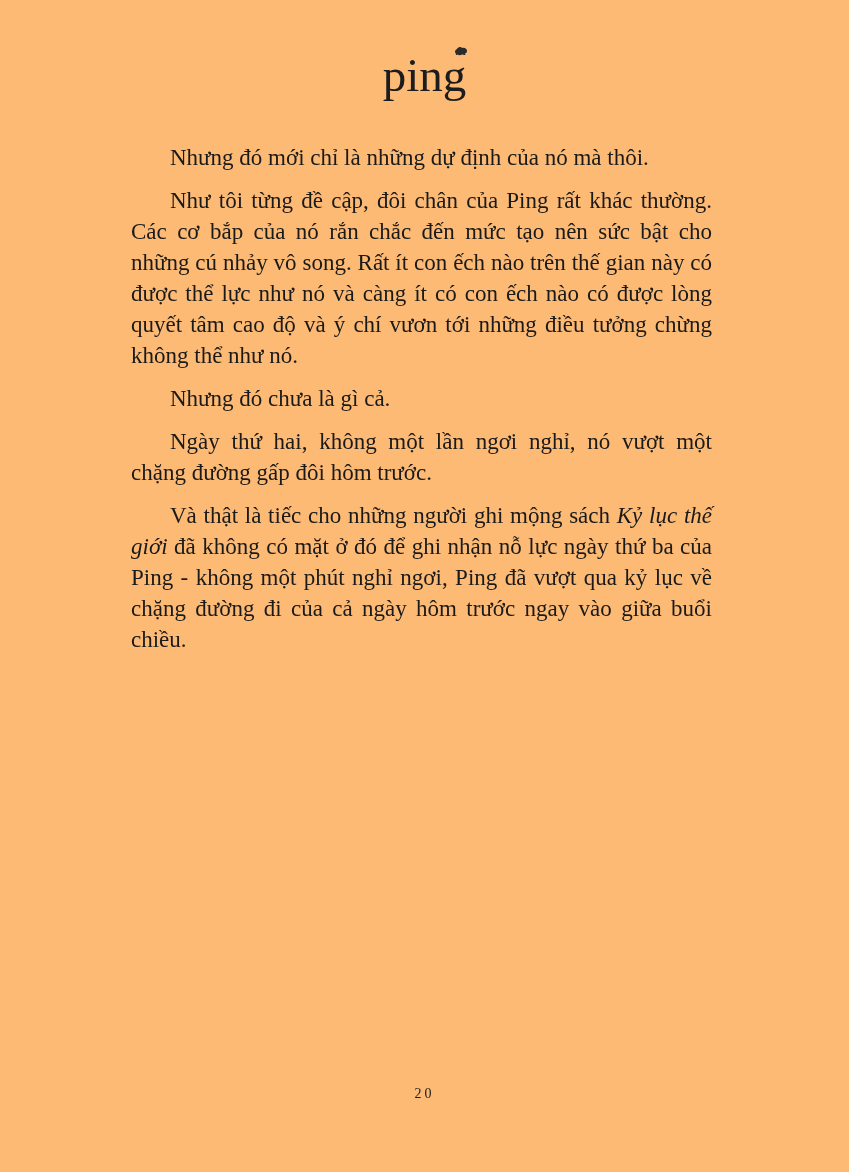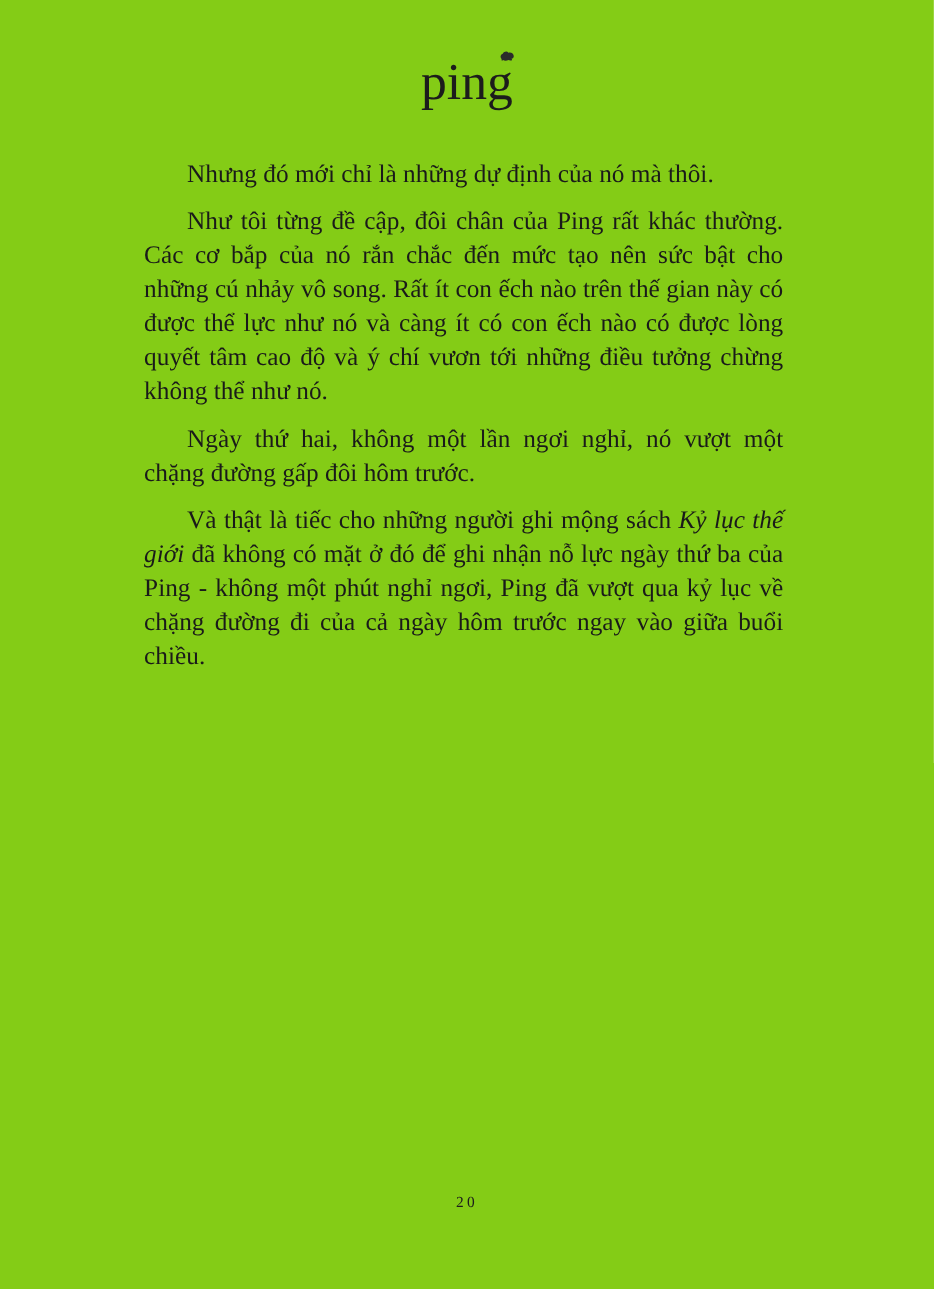--- a/index.html
+++ b/index.html
@@ -4,21 +4,21 @@
 <style>
   html, body {
     margin: 0;
     padding: 0;
     background: #ffffff;
   }
   .page {
     position: relative;
     width: 849px;
     height: 1172px;
-    background: #84cc16;
+    background: #fdba74;
     overflow: hidden;
     font-family: "Liberation Serif", serif;
   }
   .logo-wrap {
     position: absolute;
     top: 52px;
     left: 0;
     width: 100%;
     text-align: center;
   }
@@ -80,19 +80,20 @@
       <svg class="frog" viewBox="0 0 20 16" aria-hidden="true">
         <path d="M4 11 C1.5 9 2.5 5.5 5.5 4.5 C6.5 2 10 1.5 11.5 3.5 C15 2.5 18 5 17.5 8 C17.3 9.3 16.2 10.2 15 10.4 C16.2 11.2 15.6 12.6 13.8 12.5 L11.5 11.8 C9.5 12.8 6.8 12.8 5.5 11.8 C4.5 13 2.5 12.5 4 11 Z" fill="#2b2b2b"></path>
         <circle cx="6.3" cy="4.4" r="0.9" fill="#2b2b2b"></circle>
       </svg>
     </span>
   </div>
 
   <div class="text-block">
       <p class="para"><span>Nhưng đó mới chỉ là những dự định của nó mà thôi.</span></p>
       <p class="para"><span>Như tôi từng đề cập, đôi chân của Ping rất khác thường. Các cơ bắp của nó rắn chắc đến mức tạo nên sức bật cho những cú nhảy vô song. Rất ít con ếch nào trên thế gian này có được thể lực như nó và càng ít có con ếch nào có được lòng quyết tâm cao độ và ý chí vươn tới những điều tưởng chừng không thể như nó.</span></p>
+      <p class="para"><span>Nhưng đó chưa là gì cả.</span></p>
       <p class="para"><span>Ngày thứ hai, không một lần ngơi nghỉ, nó vượt một chặng đường gấp đôi hôm trước.</span></p>
       <p class="para"><span>Và thật là tiếc cho những người ghi mộng sách </span><span class="italic">Kỷ lục thế giới</span><span> đã không có mặt ở đó để ghi nhận nỗ lực ngày thứ ba của Ping - không một phút nghỉ ngơi, Ping đã vượt qua kỷ lục về chặng đường đi của cả ngày hôm trước ngay vào giữa buổi chiều.</span></p>
     </div>
 
   <div class="page-number">20</div>
 
 </div>
 
 </body></html>

